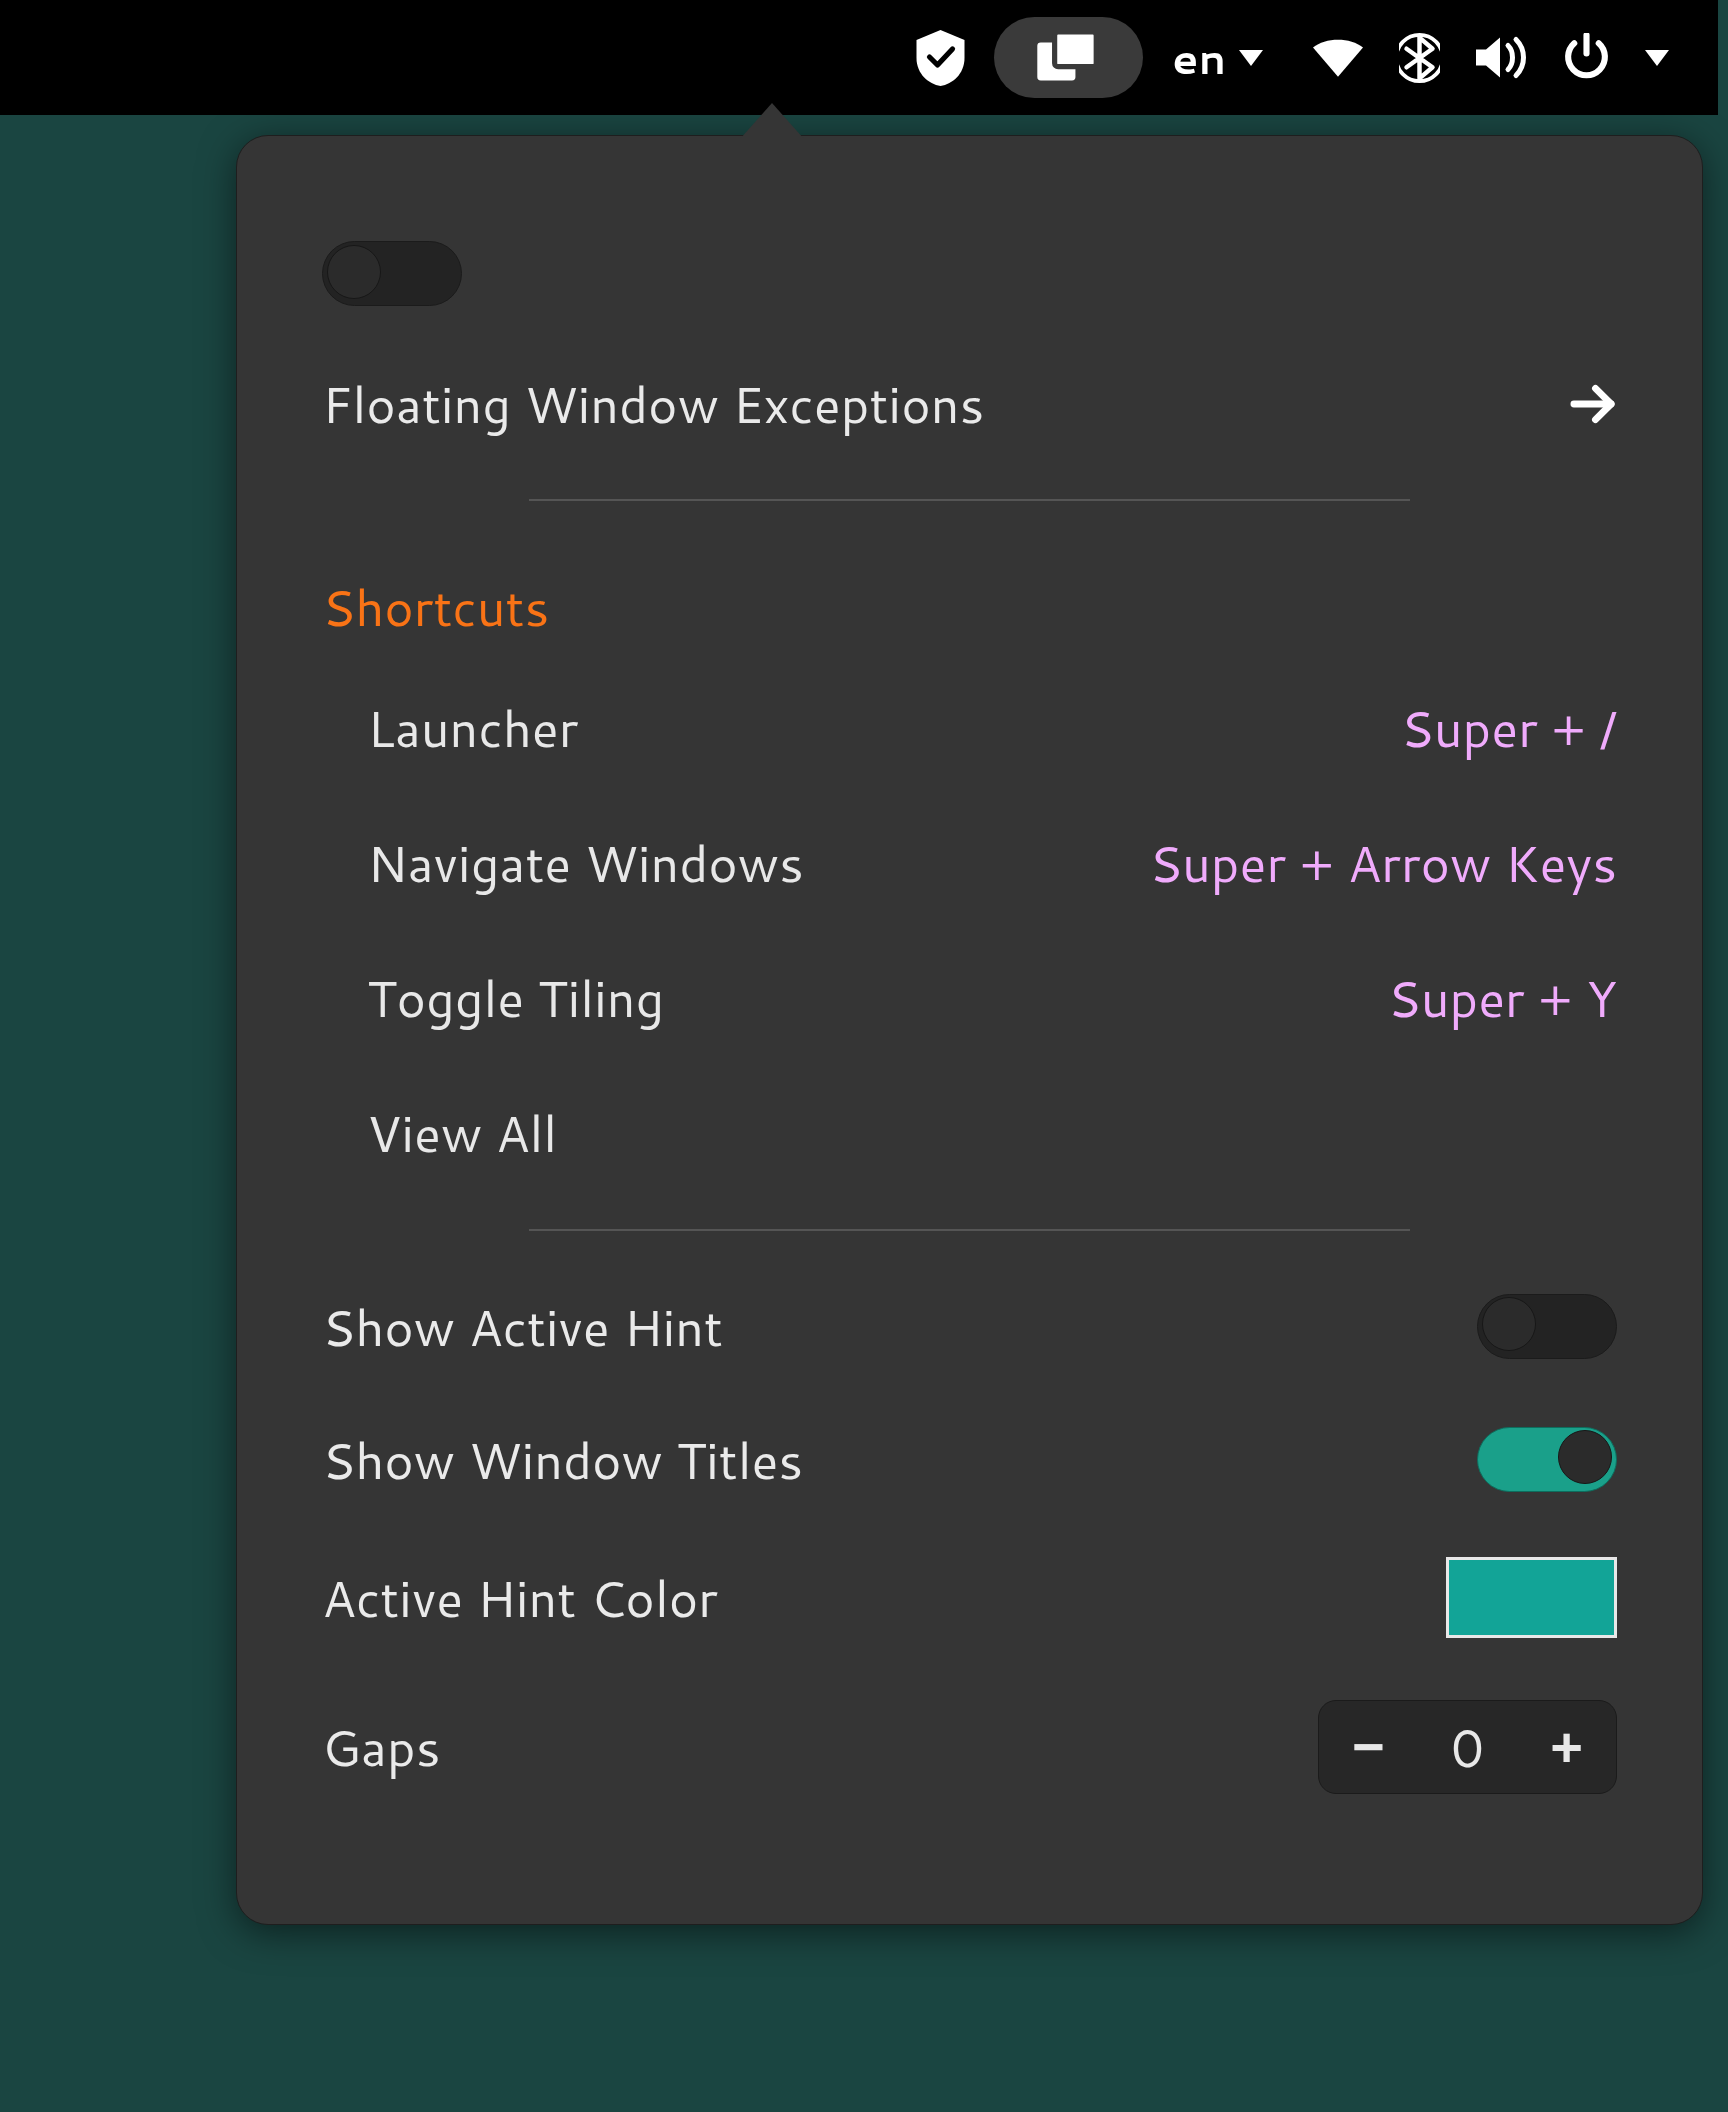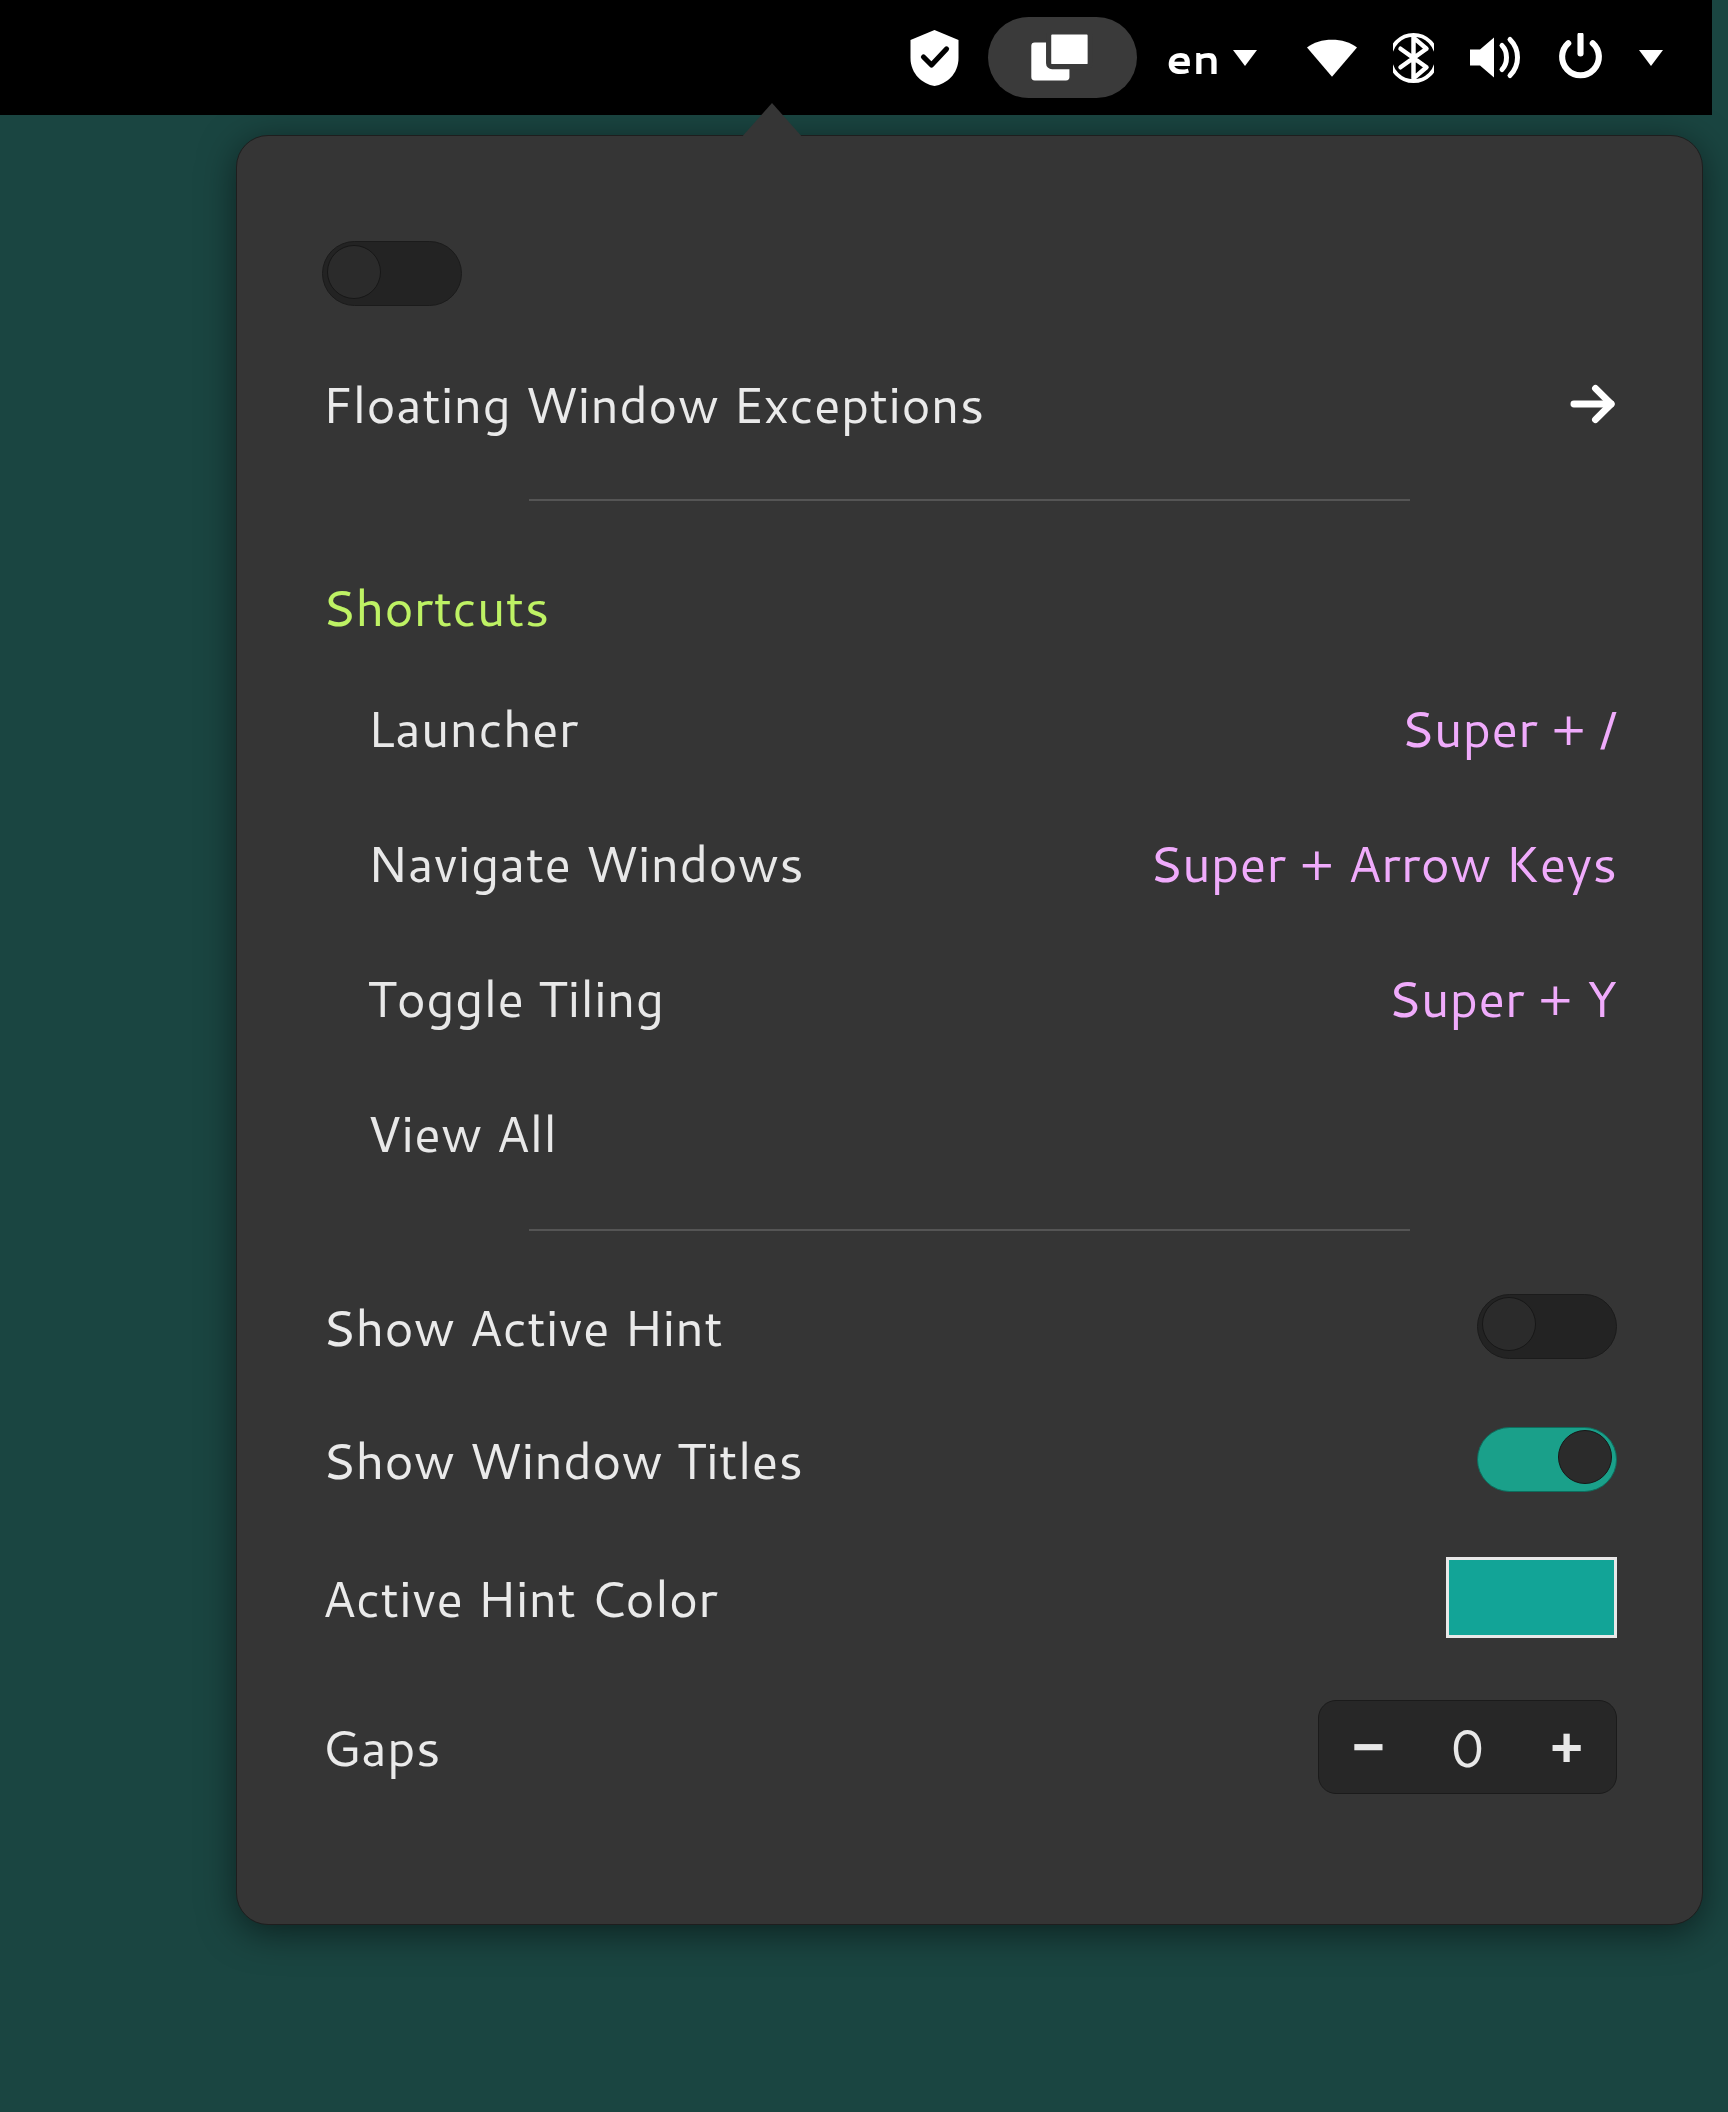--- a/index.html
+++ b/index.html
@@ -7,21 +7,21 @@
   body {
     background: #1a4541;
     font-family: "Cantarell", "Ubuntu", "Segoe UI", sans-serif;
     color: #e8e8e8;
     overflow: hidden;
   }
 
   
   .panel {
     position: absolute;
-    top: 0; left: 0; right: 16px;
+    top: 0; left: 0; right: 10px;
     height: 115px;
     background: #000;
     display: flex;
     align-items: center;
     justify-content: flex-end;
     padding-right: 27px;
     gap: 7.2px;
   }
   .panel-item {
     height: 81px;
@@ -84,21 +84,21 @@
     padding: 31px 0;
     font-size: 50px;
     font-weight: 400;
     color: #eaeaea;
   }
   .row.clickable { cursor: pointer; }
   .section-title {
     font-size: 50px;
     font-weight: 400;
     padding: 41px 0 18px 0;
-    color: #bef264;
+    color: #f97316;
   }
   .shortcut-row {
     display: flex;
     justify-content: space-between;
     align-items: center;
     padding: 32px 0 32px 45px;
     font-size: 50px;
     color: #e8e8e8;
     gap: 48px;
   }

